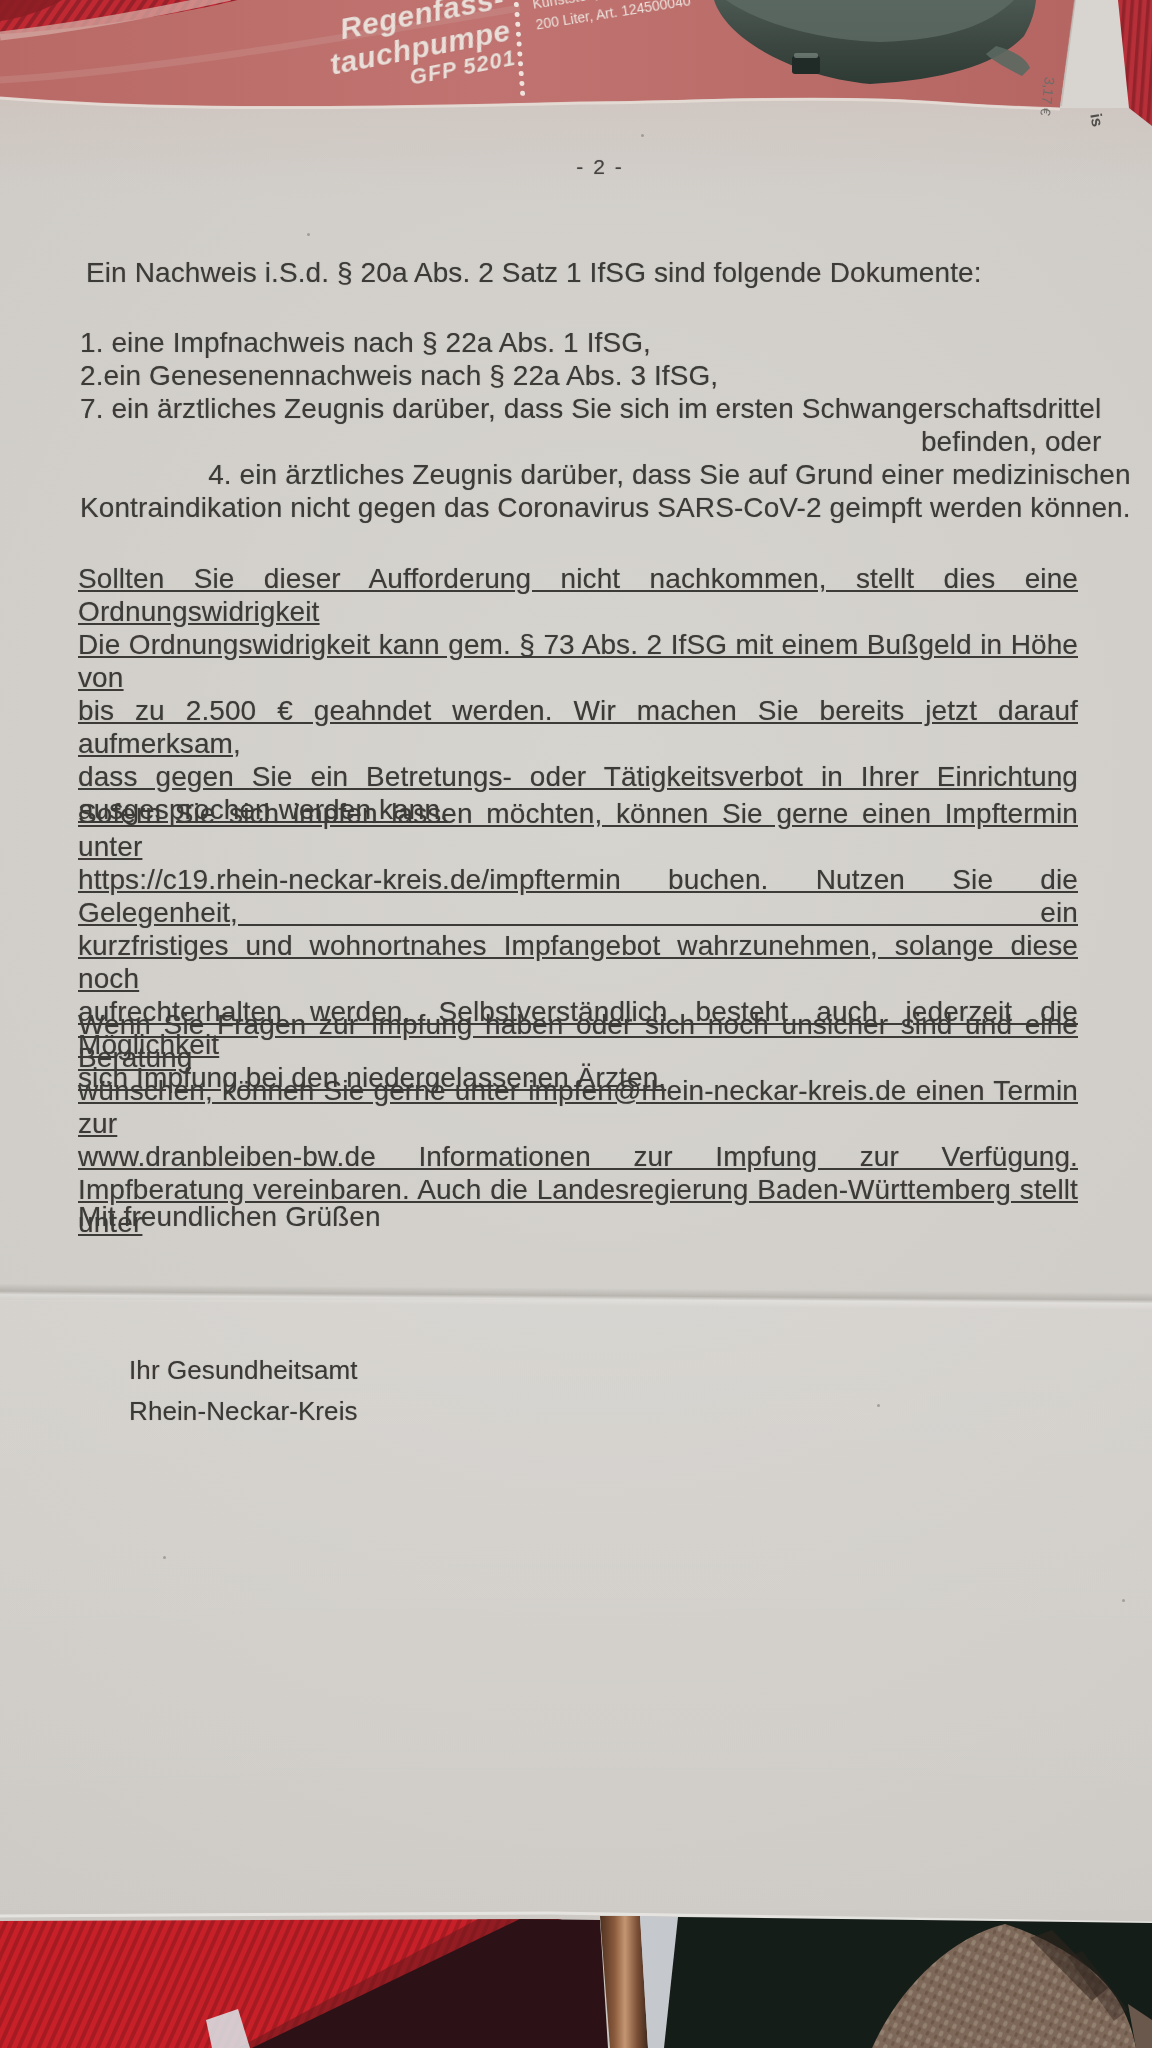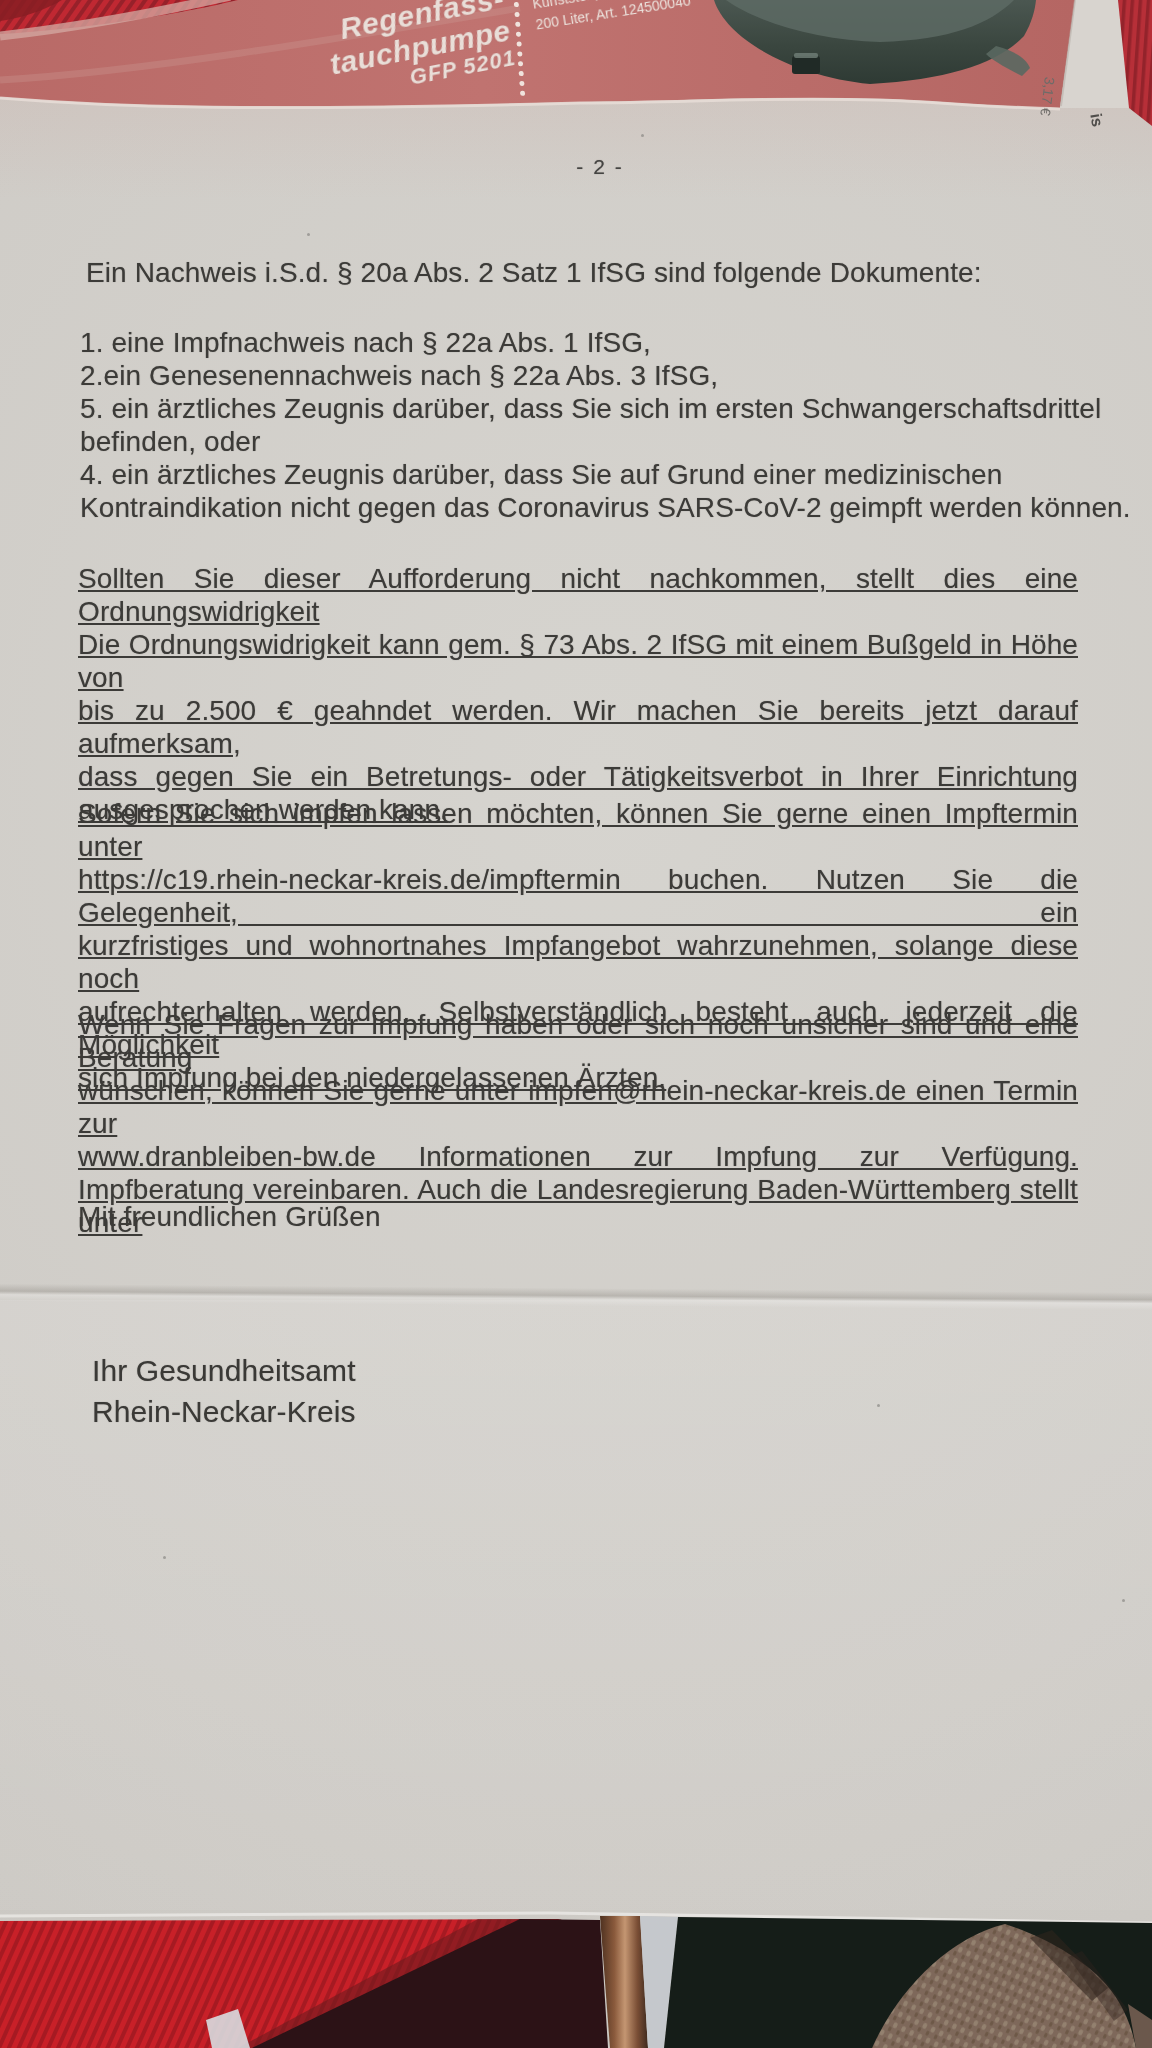--- a/index.html
+++ b/index.html
@@ -8,25 +8,25 @@
         font-family:"Liberation Sans", sans-serif;}
   svg{display:block;}
   .abs{position:absolute;}
   
   .doc{position:absolute;left:0;top:0;width:1152px;height:2048px;color:#3c3b38;
        font-size:28px;line-height:33px;letter-spacing:0.1px;
        text-shadow:0 0 1px rgba(60,58,55,.45);filter:blur(.3px);z-index:6;}
   .doc .blk{position:absolute;}
   .pageno{font-size:21px;letter-spacing:2px;text-align:center;width:120px;color:#454442;}
   .intro{white-space:nowrap;}
-  .list .line{text-align:left;white-space:nowrap;}
+  .list .line{text-align:right;white-space:nowrap;}
   .para{width:1000px;}
   .para .line{text-align:justify;text-align-last:justify;text-justify:inter-word;text-decoration:underline;}
   .para .line:last-child{text-align-last:left;}
-  .sig{font-size:30px;line-height:41px;color:#3a3936;}
+  .sig{font-size:26px;line-height:41px;color:#3a3936;margin-left:37px;}
   
   .flyer-title{position:absolute;left:303px;top:0px;width:208px;text-align:right;
        transform:rotate(-11deg);transform-origin:50% 50%;
        color:#e9ded8;font-weight:bold;font-style:italic;z-index:5;
        text-shadow:0 0 1px rgba(120,60,60,.35);filter:blur(.35px);}
   .flyer-title .t1,.flyer-title .t2{font-size:30px;line-height:33px;letter-spacing:.5px;}
   .flyer-title .t3{font-size:22px;line-height:23px;letter-spacing:1px;}
   .flyer-details{position:absolute;left:531px;top:-6px;width:200px;transform:rotate(-9deg);
        transform-origin:0 0;color:#ece3dd;font-size:14px;line-height:21px;z-index:5;
        filter:blur(.3px);white-space:nowrap;}
@@ -120,21 +120,21 @@
 
     <div class="blk intro" style="left:86px;top:256px">Ein Nachweis i.S.d. § 20a Abs. 2 Satz 1 IfSG sind folgende Dokumente:</div>
 
     <div class="blk list" style="left:80px;top:326px">
         <div class="line">1. eine Impfnachweis nach § 22a Abs. 1 IfSG,</div>
       </div>
     <div class="blk list" style="left:80px;top:359px">
         <div class="line">2.ein Genesenennachweis nach § 22a Abs. 3 IfSG,</div>
       </div>
     <div class="blk list" style="left:80px;top:392px">
-        <div class="line">5. ein ärztliches Zeugnis darüber, dass Sie sich im ersten Schwangerschaftsdrittel</div>
+        <div class="line">7. ein ärztliches Zeugnis darüber, dass Sie sich im ersten Schwangerschaftsdrittel</div>
         <div class="line">befinden, oder</div>
       </div>
     <div class="blk list" style="left:80px;top:458px">
         <div class="line">4. ein ärztliches Zeugnis darüber, dass Sie auf Grund einer medizinischen</div>
         <div class="line">Kontraindikation nicht gegen das Coronavirus SARS-CoV-2 geimpft werden können.</div>
       </div>
 
     <div class="blk para" style="left:78px;top:562px">
         <div class="line">Sollten Sie dieser Aufforderung nicht nachkommen, stellt dies eine Ordnungswidrigkeit</div>
         <div class="line">Die Ordnungswidrigkeit kann gem. § 73 Abs. 2 IfSG mit einem Bußgeld in Höhe von</div>

